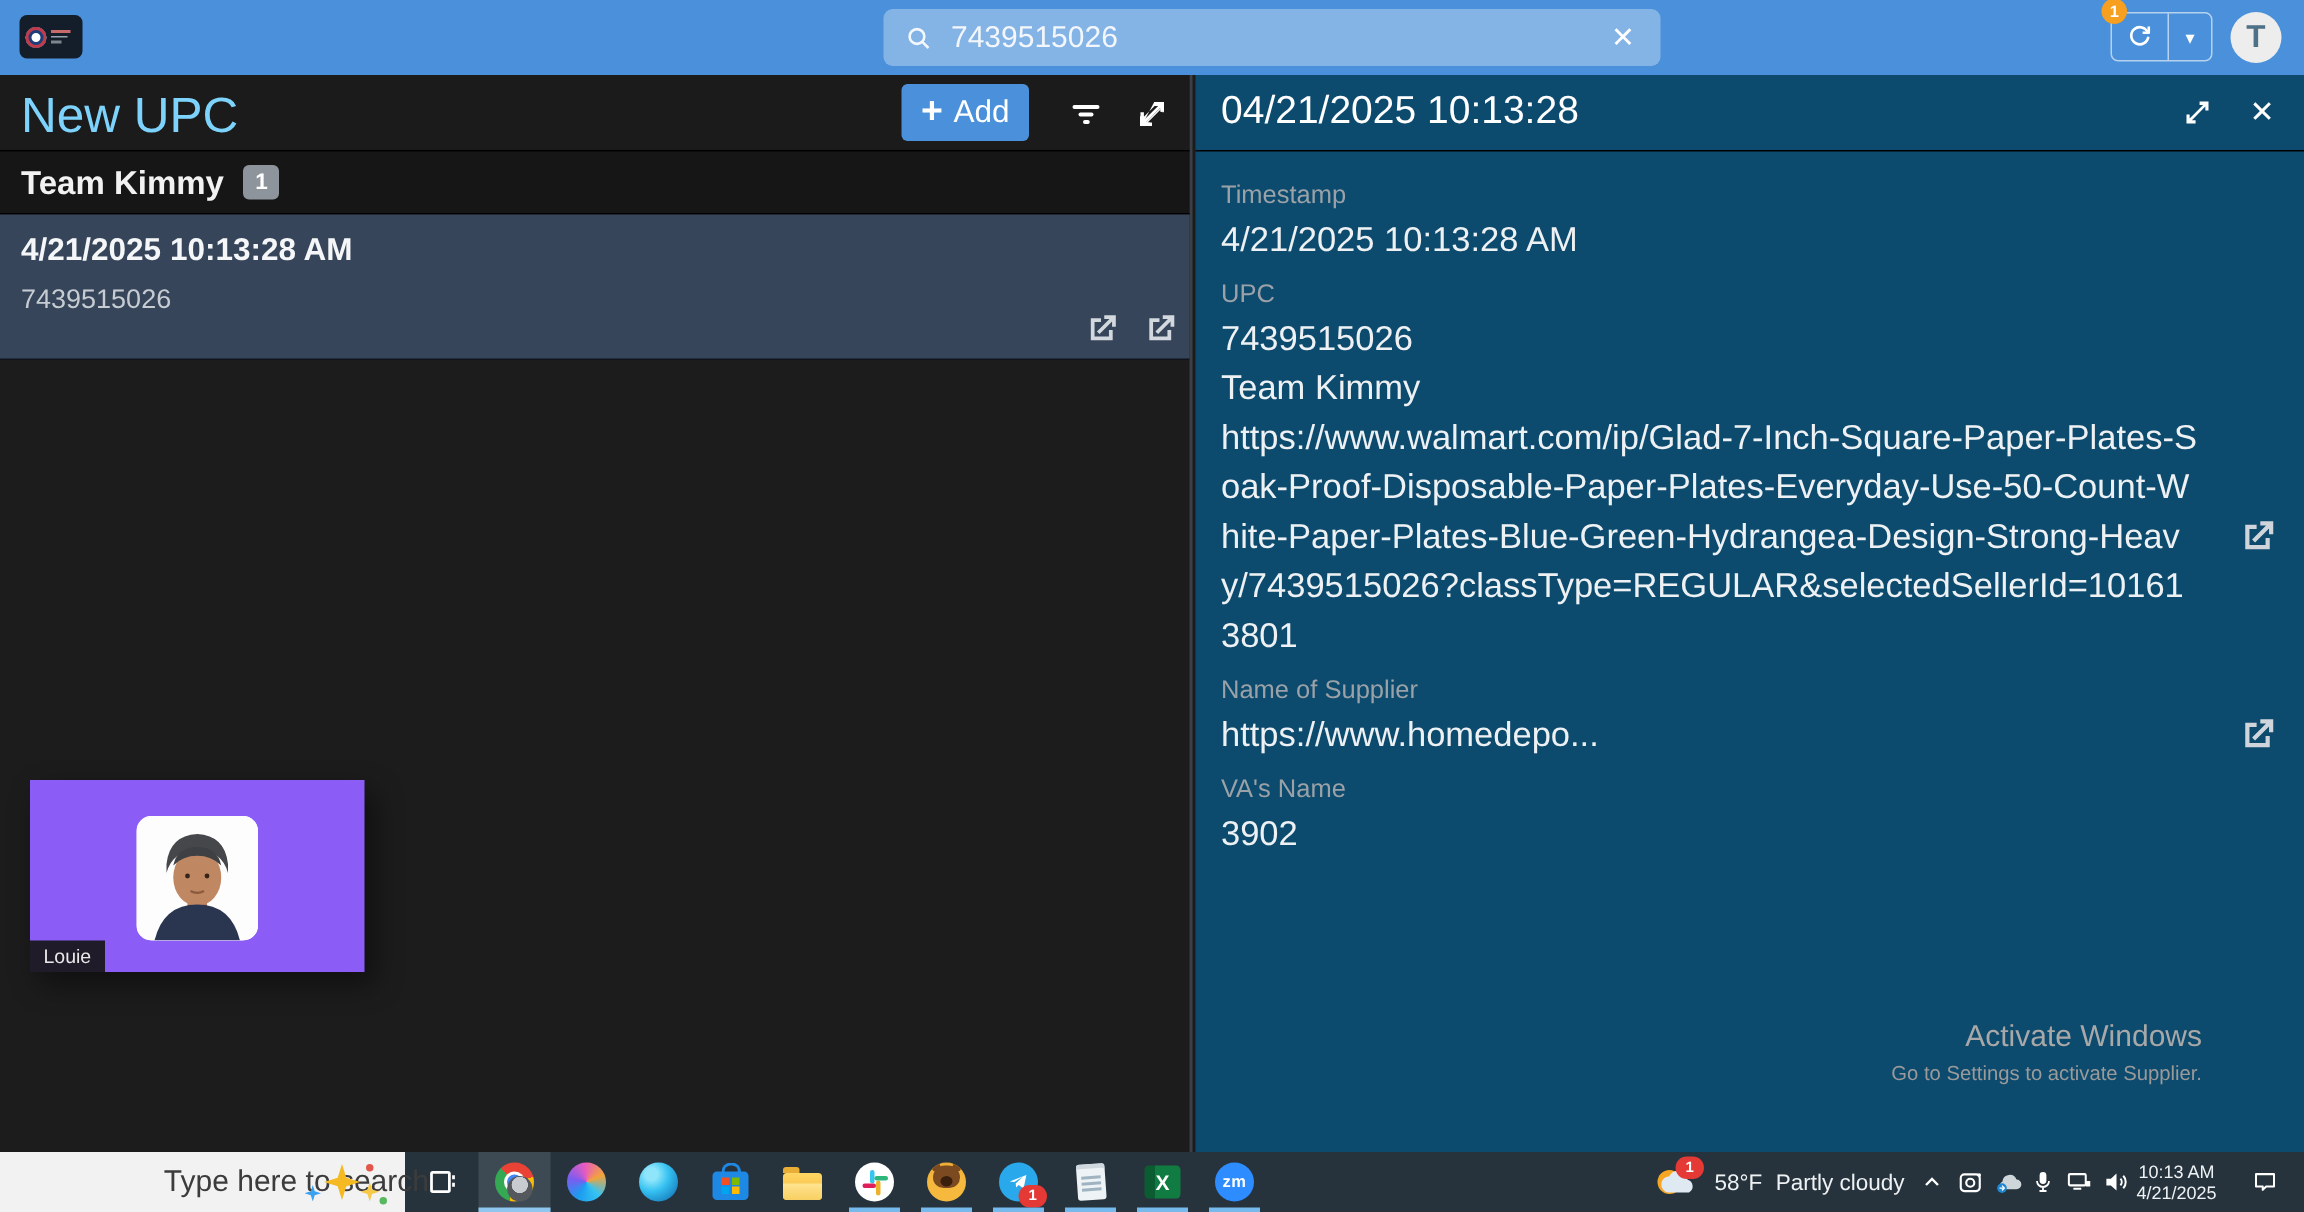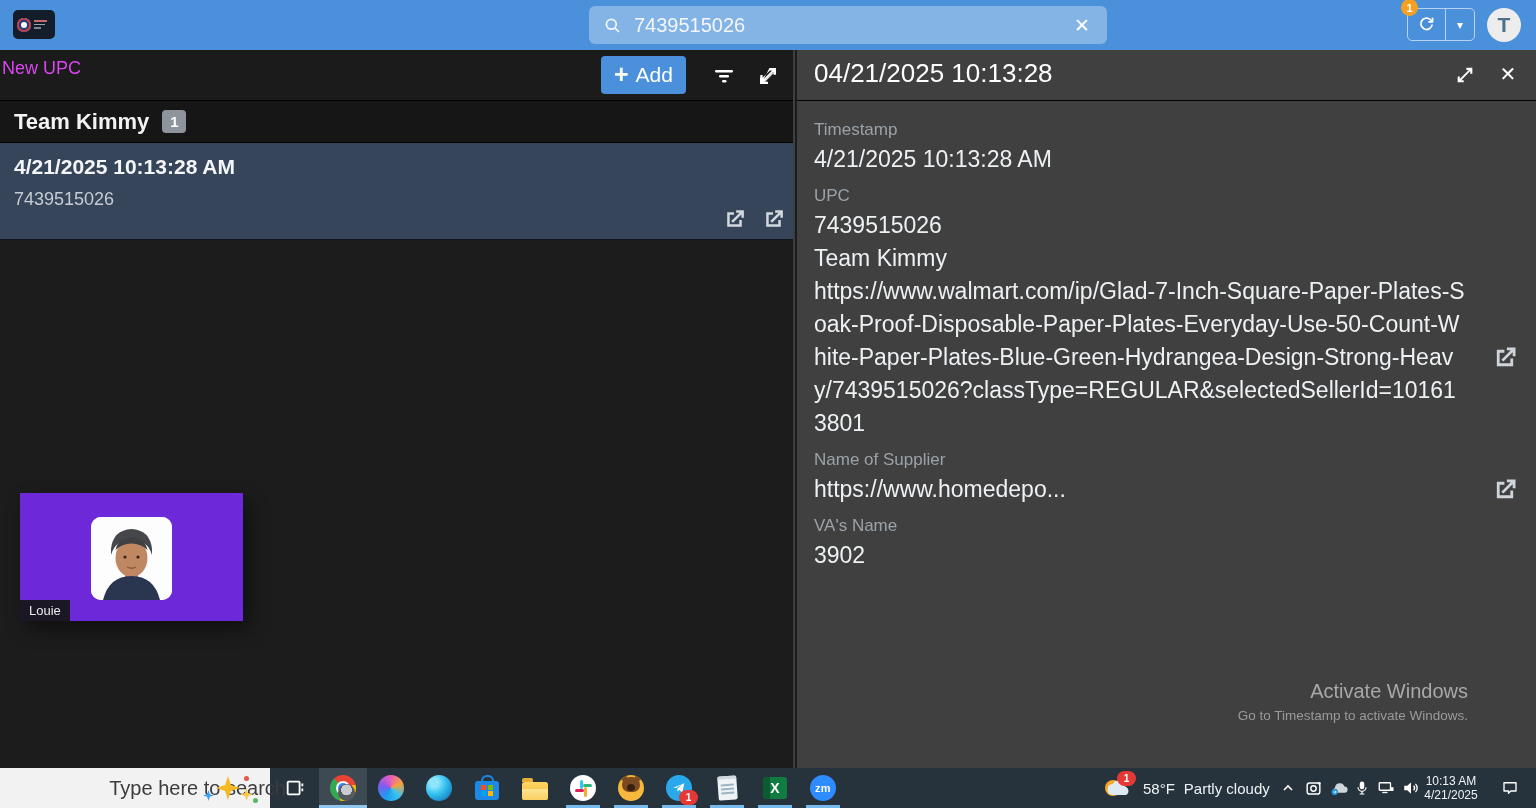--- a/index.html
+++ b/index.html
@@ -29,55 +29,55 @@
   .sync-badge{position:absolute;left:1401px;top:-1px;min-width:17px;height:17px;border-radius:9px;
               background:#f79f1f;color:#fff;font-size:11px;font-weight:700;display:grid;place-items:center;z-index:2;}
   .avatar{position:absolute;left:1487px;top:8px;width:34px;height:34px;border-radius:50%;
           background:#ededed;color:#4f7187;font-weight:700;font-size:21px;display:grid;place-items:center;}
 
   
   .main{position:absolute;left:0;top:50px;width:1536px;height:718px;}
   .left-panel{position:absolute;left:0;top:0;width:795px;height:718px;background:#1c1c1c;
               border-right:2px solid #3a4046;box-sizing:border-box;}
   .lp-header{height:50px;background:#1b1b1b;border-bottom:1px solid #000;position:relative;}
-  .lp-title{position:absolute;left:2px;top:8px;font-size:18px;color:#d946ef;font-weight:500;}
+  .lp-title{position:absolute;left:14px;top:8px;font-size:33px;color:#7dd3fc;font-weight:500;}
   .add-btn{position:absolute;left:601px;top:6px;width:85px;height:38px;background:#4a90da;border-radius:4px;
            color:#fff;display:flex;align-items:center;justify-content:center;gap:7px;cursor:pointer;}
   .add-plus{font-size:25px;font-weight:700;line-height:1;margin-top:-2px;}
   .add-label{font-size:21px;}
   .icon-btn{position:absolute;top:13px;width:28px;height:26px;display:grid;place-items:center;cursor:pointer;}
   .filter-btn{left:710px;} .lp-expand{left:754px;}
   .group-row{height:41px;background:#161616;border-bottom:1px solid #000;display:flex;align-items:center;}
   .group-name{margin-left:14px;font-size:22px;font-weight:700;color:#f2f2f2;}
   .group-badge{margin-left:13px;min-width:14px;height:23px;padding:0 5px;background:#8d949b;
                border-radius:4px;color:#fff;font-weight:700;font-size:15px;display:grid;place-items:center;}
   .list-item{height:96px;background:#36455a;position:relative;border-bottom:1px solid #10151c;cursor:pointer;}
   .li-ts{position:absolute;left:14px;top:12px;font-size:21px;font-weight:700;color:#f4f6f8;}
   .li-upc{position:absolute;left:14px;top:46px;font-size:18px;color:#c6ccd2;}
   .li-icons{position:absolute;right:7px;bottom:7px;display:flex;gap:14px;color:#d2d8dd;}
 
   
-  .right-panel{position:absolute;left:797px;top:0;width:739px;height:718px;background:#404040;}
+  .right-panel{position:absolute;left:797px;top:0;width:739px;height:718px;background:#0c4a6e;}
   .rp-header{height:50px;border-bottom:1px solid #000;position:relative;}
   .rp-title{position:absolute;left:17px;top:8px;font-size:26px;color:#fff;font-weight:500;}
   .rp-expand{position:absolute;left:655px;top:12px;width:26px;height:26px;display:grid;place-items:center;cursor:pointer;}
   .rp-close{position:absolute;left:698px;top:11px;width:26px;height:26px;display:grid;place-items:center;
             color:#fff;font-size:20px;cursor:pointer;}
   .rp-body{position:absolute;left:17px;top:60px;width:705px;}
   .f-label{font-size:17px;color:#9aa2a8;margin:10px 0 3px;}
   .f-value{font-size:23px;color:#eef1f3;line-height:33px;}
   .link-row{display:flex;align-items:center;}
   .link-text{flex:1;word-break:break-all;overflow-wrap:anywhere;padding-right:24px;max-width:655px;}
   .ext-lg{color:#cfd5da;flex:none;}
   .activate{position:absolute;right:68px;top:630px;text-align:right;}
   .act-1{font-size:20px;color:#a8a8a8;}
   .act-2{font-size:13.5px;color:#9a9a9a;margin-top:5px;}
 
   
-  .webcam{position:absolute;left:20px;top:443px;width:223px;height:128px;background:#6d28d9;
+  .webcam{position:absolute;left:20px;top:470px;width:223px;height:128px;background:#8b5cf6;
           box-shadow:6px 8px 18px rgba(0,0,0,.45);cursor:move;}
   .wc-avatar{position:absolute;left:71px;top:24px;width:81px;height:83px;border-radius:10px;overflow:hidden;background:#fff;}
   .wc-label{position:absolute;left:0;bottom:0;background:rgba(22,22,22,.92);color:#e9e9e9;
             font-size:13px;padding:3px 9px;}
 
   
   .taskbar{position:absolute;left:0;top:768px;width:1536px;height:40px;background:#26333c;}
   .tb-search{position:absolute;left:0;top:0;width:270px;height:40px;background:#f2f2f2;
              display:flex;align-items:center;box-sizing:border-box;padding:0 10px;}
   .tb-search input{flex:1;border:none;outline:none;background:transparent;font-size:20px;
@@ -282,21 +282,21 @@
         </div>
       </div>
       <div>
         <div class="f-label">VA's Name</div>
         <div class="f-value">3902</div>
       </div>
     </div>
 
     <div class="activate">
       <div class="act-1">Activate Windows</div>
-      <div class="act-2">Go to Timestamp to activate Windows.</div>
+      <div class="act-2">Go to Settings to activate Supplier.</div>
     </div>
   </div>
 
   <div class="webcam">
     <div class="wc-avatar">
       <svg viewBox="0 0 81 83" width="81" height="83">
         <rect width="81" height="83" fill="#fdfdfd"></rect>
         <path d="M20 32 Q22 13 40.5 12 Q59 13 61 32 L61 38 Q57 23 40.5 23 Q24 23 20 38 Z" fill="#46474b"></path>
         <rect x="34" y="52" width="13" height="12" fill="#b57d5c"></rect>
         <ellipse cx="40.5" cy="41" rx="16" ry="19" fill="#c08763"></ellipse>

